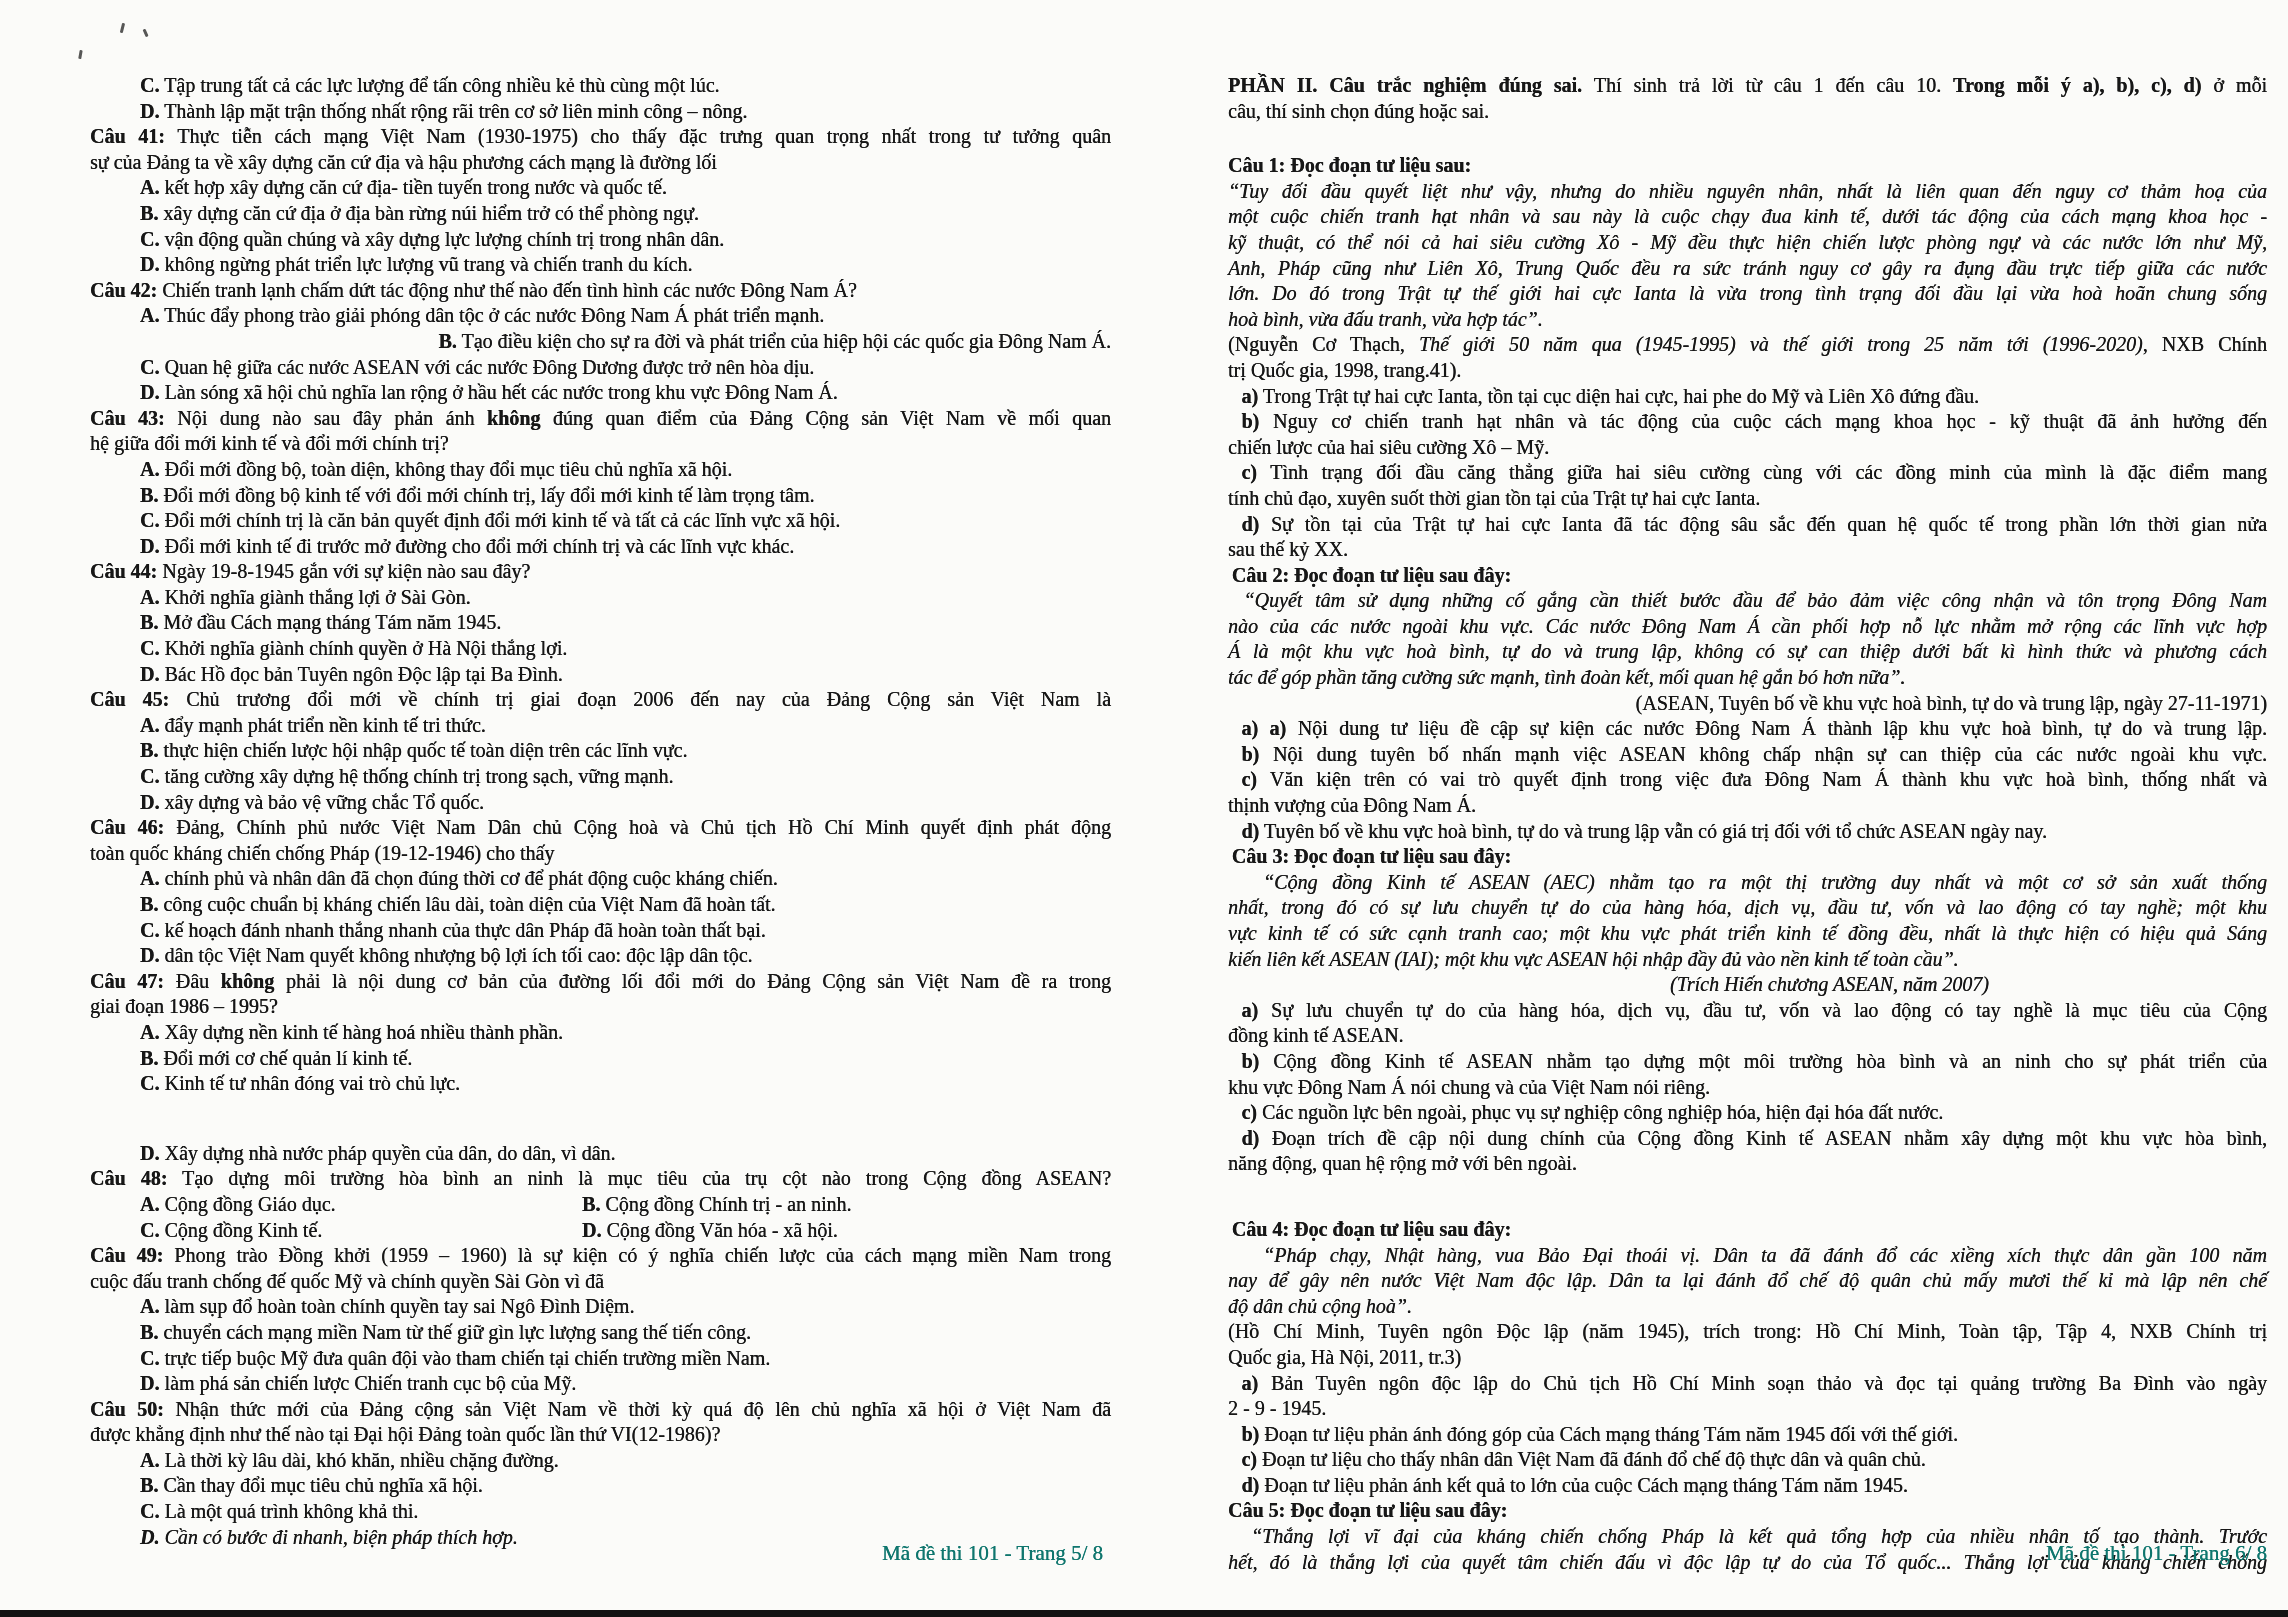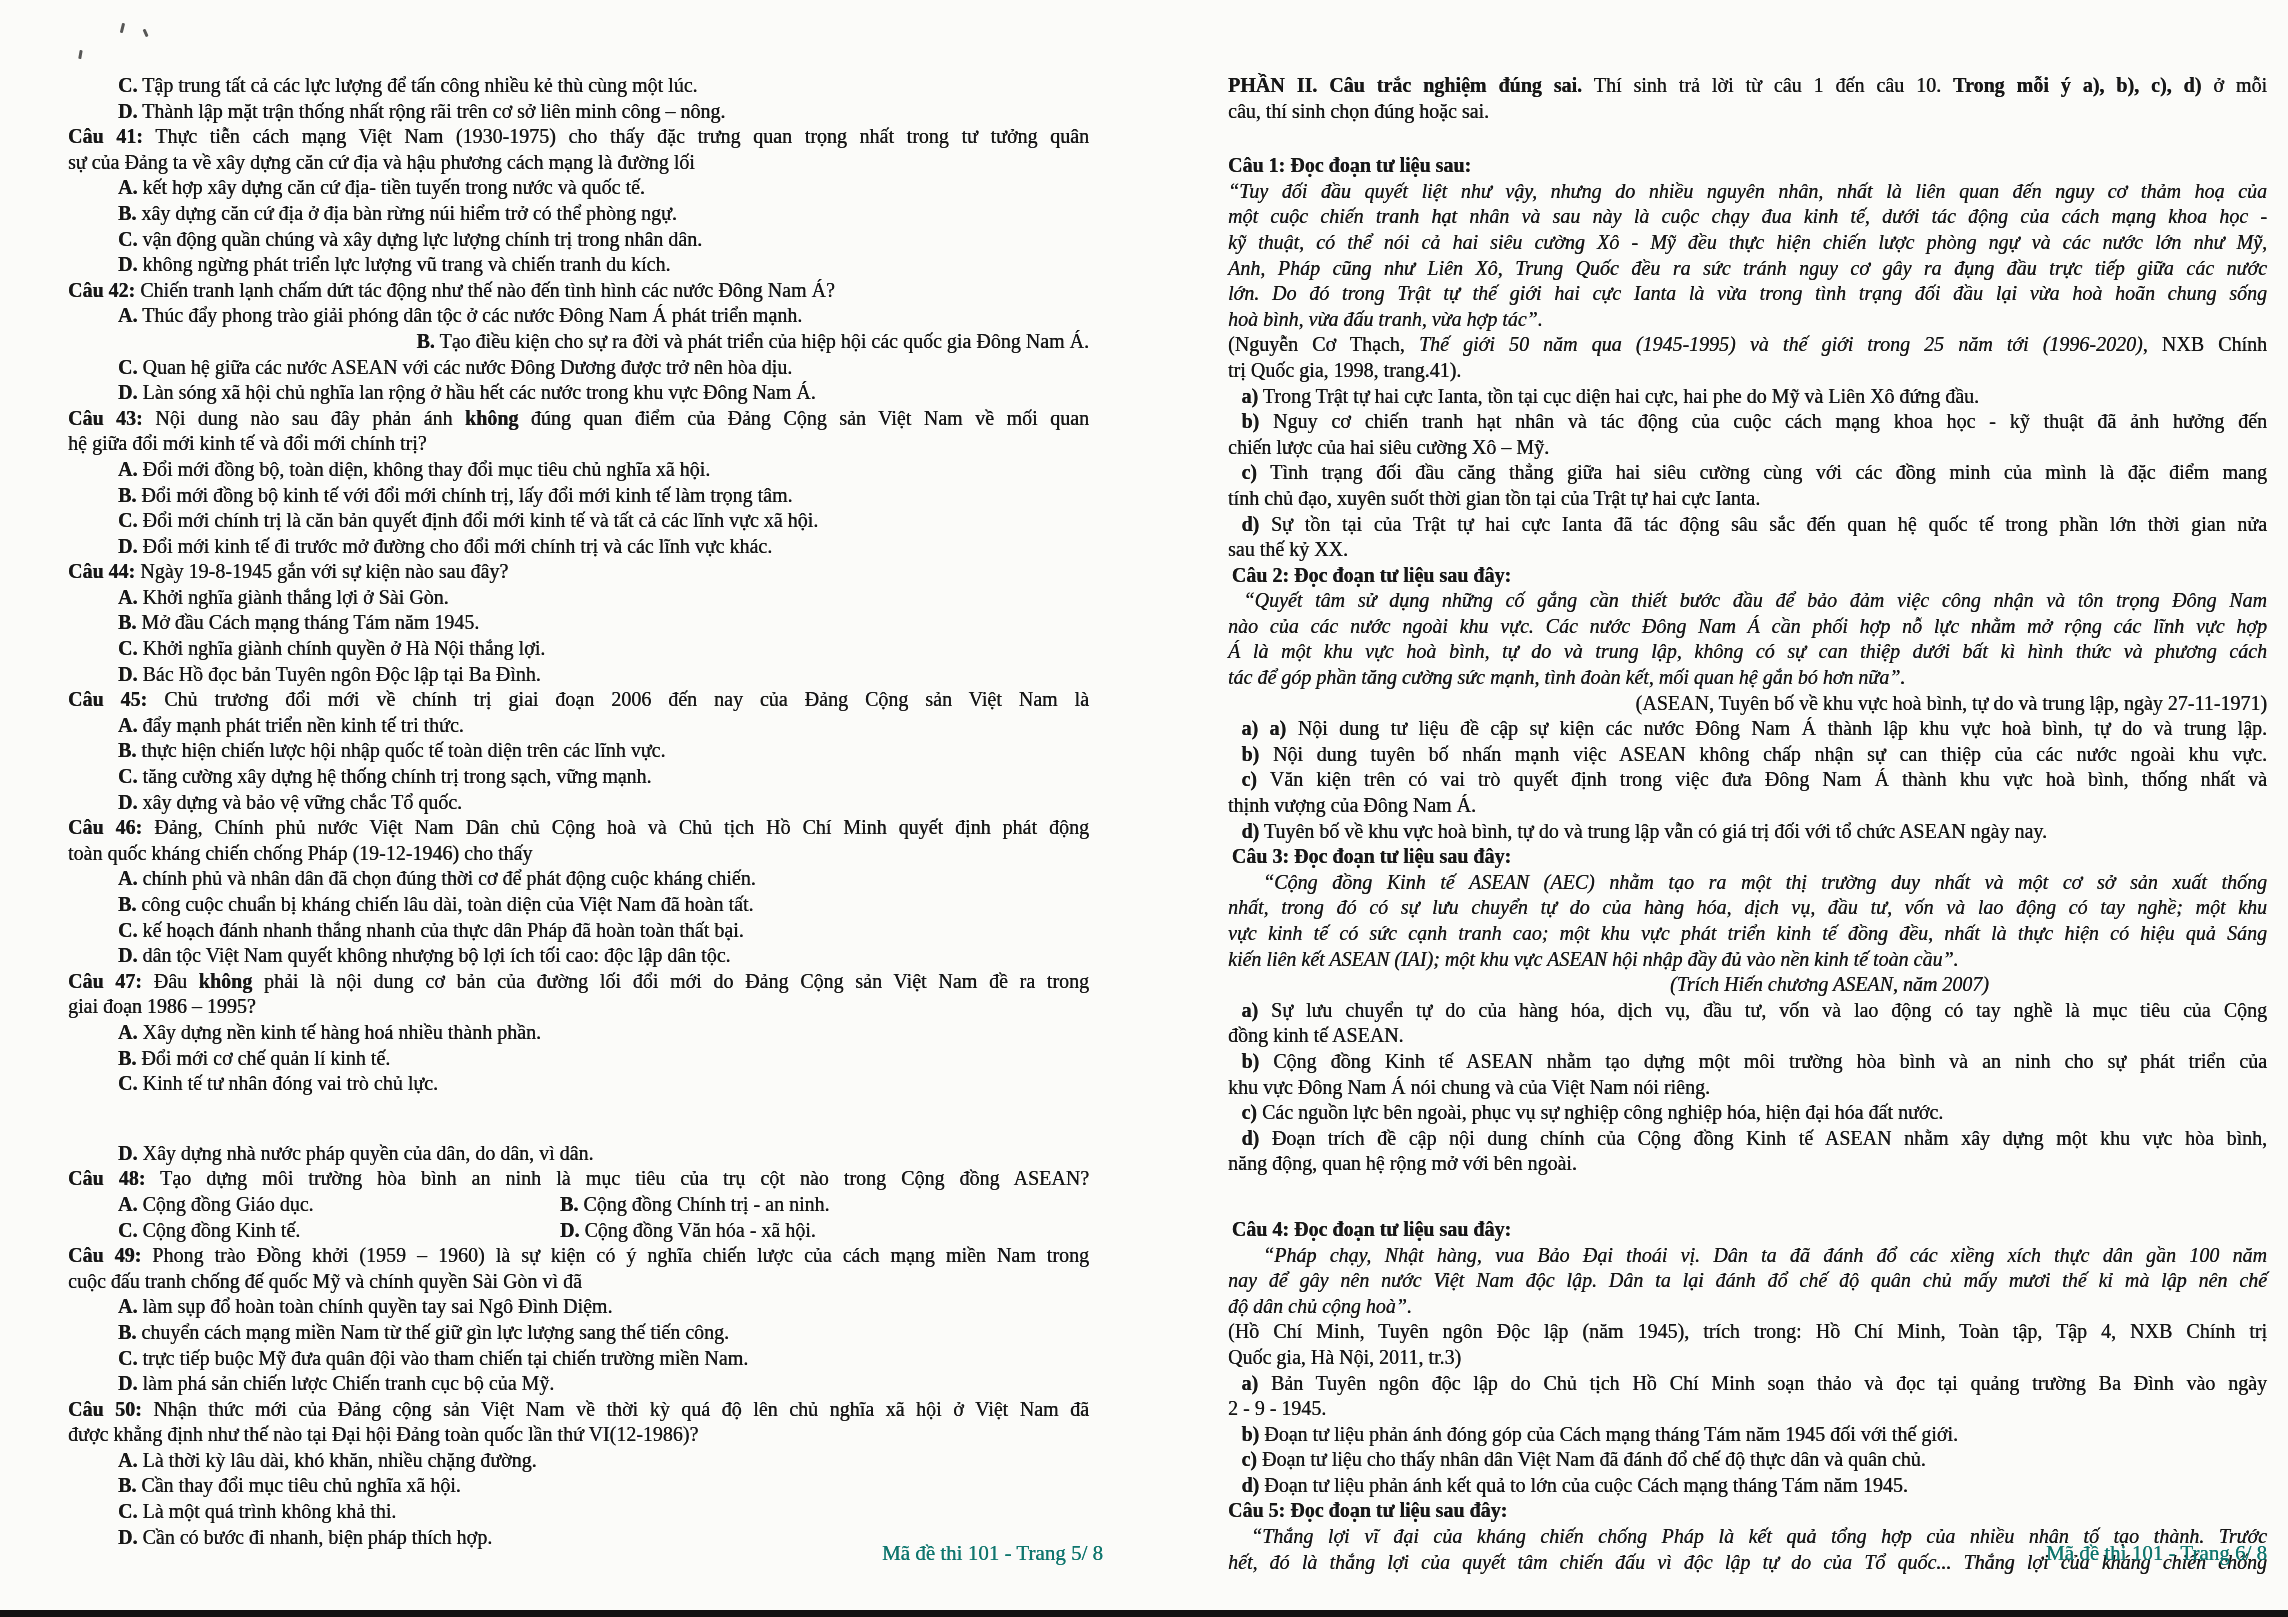--- a/index.html
+++ b/index.html
@@ -7,21 +7,21 @@
     width:2288px;height:1618px;position:relative;overflow:hidden;
     background:#fbfbf9;
     font-family:"Liberation Serif","DejaVu Serif",serif;
     color:#171717;
   }
   .page{
     position:absolute;top:73px;
     font-size:20px;line-height:25.6px;
     text-shadow:0.3px 0 0 currentColor; 
   }
-  #page-left{left:68px;width:1021px;}
+  #page-left{left:90px;width:1021px;}
   #page-right{left:1228px;width:1039px;}
   .line{white-space:nowrap;min-height:25.6px;}
   .line.j{text-align:justify;text-align-last:justify;}
   .line.al-r{text-align:right;text-align-last:right;}
   .b{font-weight:bold;}
   .i{font-style:italic;}
   .col{display:inline-block;white-space:nowrap;vertical-align:top;}
   .col0{width:442px;}
   .footer{
     position:absolute;top:1540px;height:29px;
@@ -98,21 +98,21 @@
     <div class="line"><span>cuộc đấu tranh chống đế quốc Mỹ và chính quyền Sài Gòn vì đã</span></div>
     <div class="line" style="padding-left: 50px;"><span class="b">A.</span><span> làm sụp đổ hoàn toàn chính quyền tay sai Ngô Đình Diệm.</span></div>
     <div class="line" style="padding-left: 50px;"><span class="b">B.</span><span> chuyển cách mạng miền Nam từ thế giữ gìn lực lượng sang thế tiến công.</span></div>
     <div class="line" style="padding-left: 50px;"><span class="b">C.</span><span> trực tiếp buộc Mỹ đưa quân đội vào tham chiến tại chiến trường miền Nam.</span></div>
     <div class="line" style="padding-left: 50px;"><span class="b">D.</span><span> làm phá sản chiến lược Chiến tranh cục bộ của Mỹ.</span></div>
     <div class="line j"><span class="b">Câu 50:</span><span> Nhận thức mới của Đảng cộng sản Việt Nam về thời kỳ quá độ lên chủ nghĩa xã hội ở Việt Nam đã</span></div>
     <div class="line"><span>được khẳng định như thế nào tại Đại hội Đảng toàn quốc lần thứ VI(12-1986)?</span></div>
     <div class="line" style="padding-left: 50px;"><span class="b">A.</span><span> Là thời kỳ lâu dài, khó khăn, nhiều chặng đường.</span></div>
     <div class="line" style="padding-left: 50px;"><span class="b">B.</span><span> Cần thay đổi mục tiêu chủ nghĩa xã hội.</span></div>
     <div class="line" style="padding-left: 50px;"><span class="b">C.</span><span> Là một quá trình không khả thi.</span></div>
-    <div class="line" style="padding-left: 50px;"><span class="b">D.</span><span> Cần có bước đi nhanh, biện pháp thích hợp.</span></div>
+    <div class="line" style="padding-left: 50px; font-style: italic;"><span class="b">D.</span><span> Cần có bước đi nhanh, biện pháp thích hợp.</span></div>
   </div>
 
 <div class="page" id="page-right">
     <div class="line j"><span class="b">PHẦN II. Câu trắc nghiệm đúng sai.</span><span> Thí sinh trả lời từ câu 1 đến câu 10. </span><span class="b">Trong mỗi ý a), b), c), d)</span><span> ở mỗi</span></div>
     <div class="line"><span>câu, thí sinh chọn đúng hoặc sai.</span></div>
     <div class="line" style="height: 29px; min-height: 0px;"></div>
     <div class="line"><span class="b">Câu 1: Đọc đoạn tư liệu sau:</span></div>
     <div class="line j"><span class="i">“Tuy đối đầu quyết liệt như vậy, nhưng do nhiều nguyên nhân, nhất là liên quan đến nguy cơ thảm hoạ của</span></div>
     <div class="line j"><span class="i">một cuộc chiến tranh hạt nhân và sau này là cuộc chạy đua kinh tế, dưới tác động của cách mạng khoa học -</span></div>
     <div class="line j"><span class="i">kỹ thuật, có thể nói cả hai siêu cường Xô - Mỹ đều thực hiện chiến lược phòng ngự và các nước lớn như Mỹ,</span></div>

